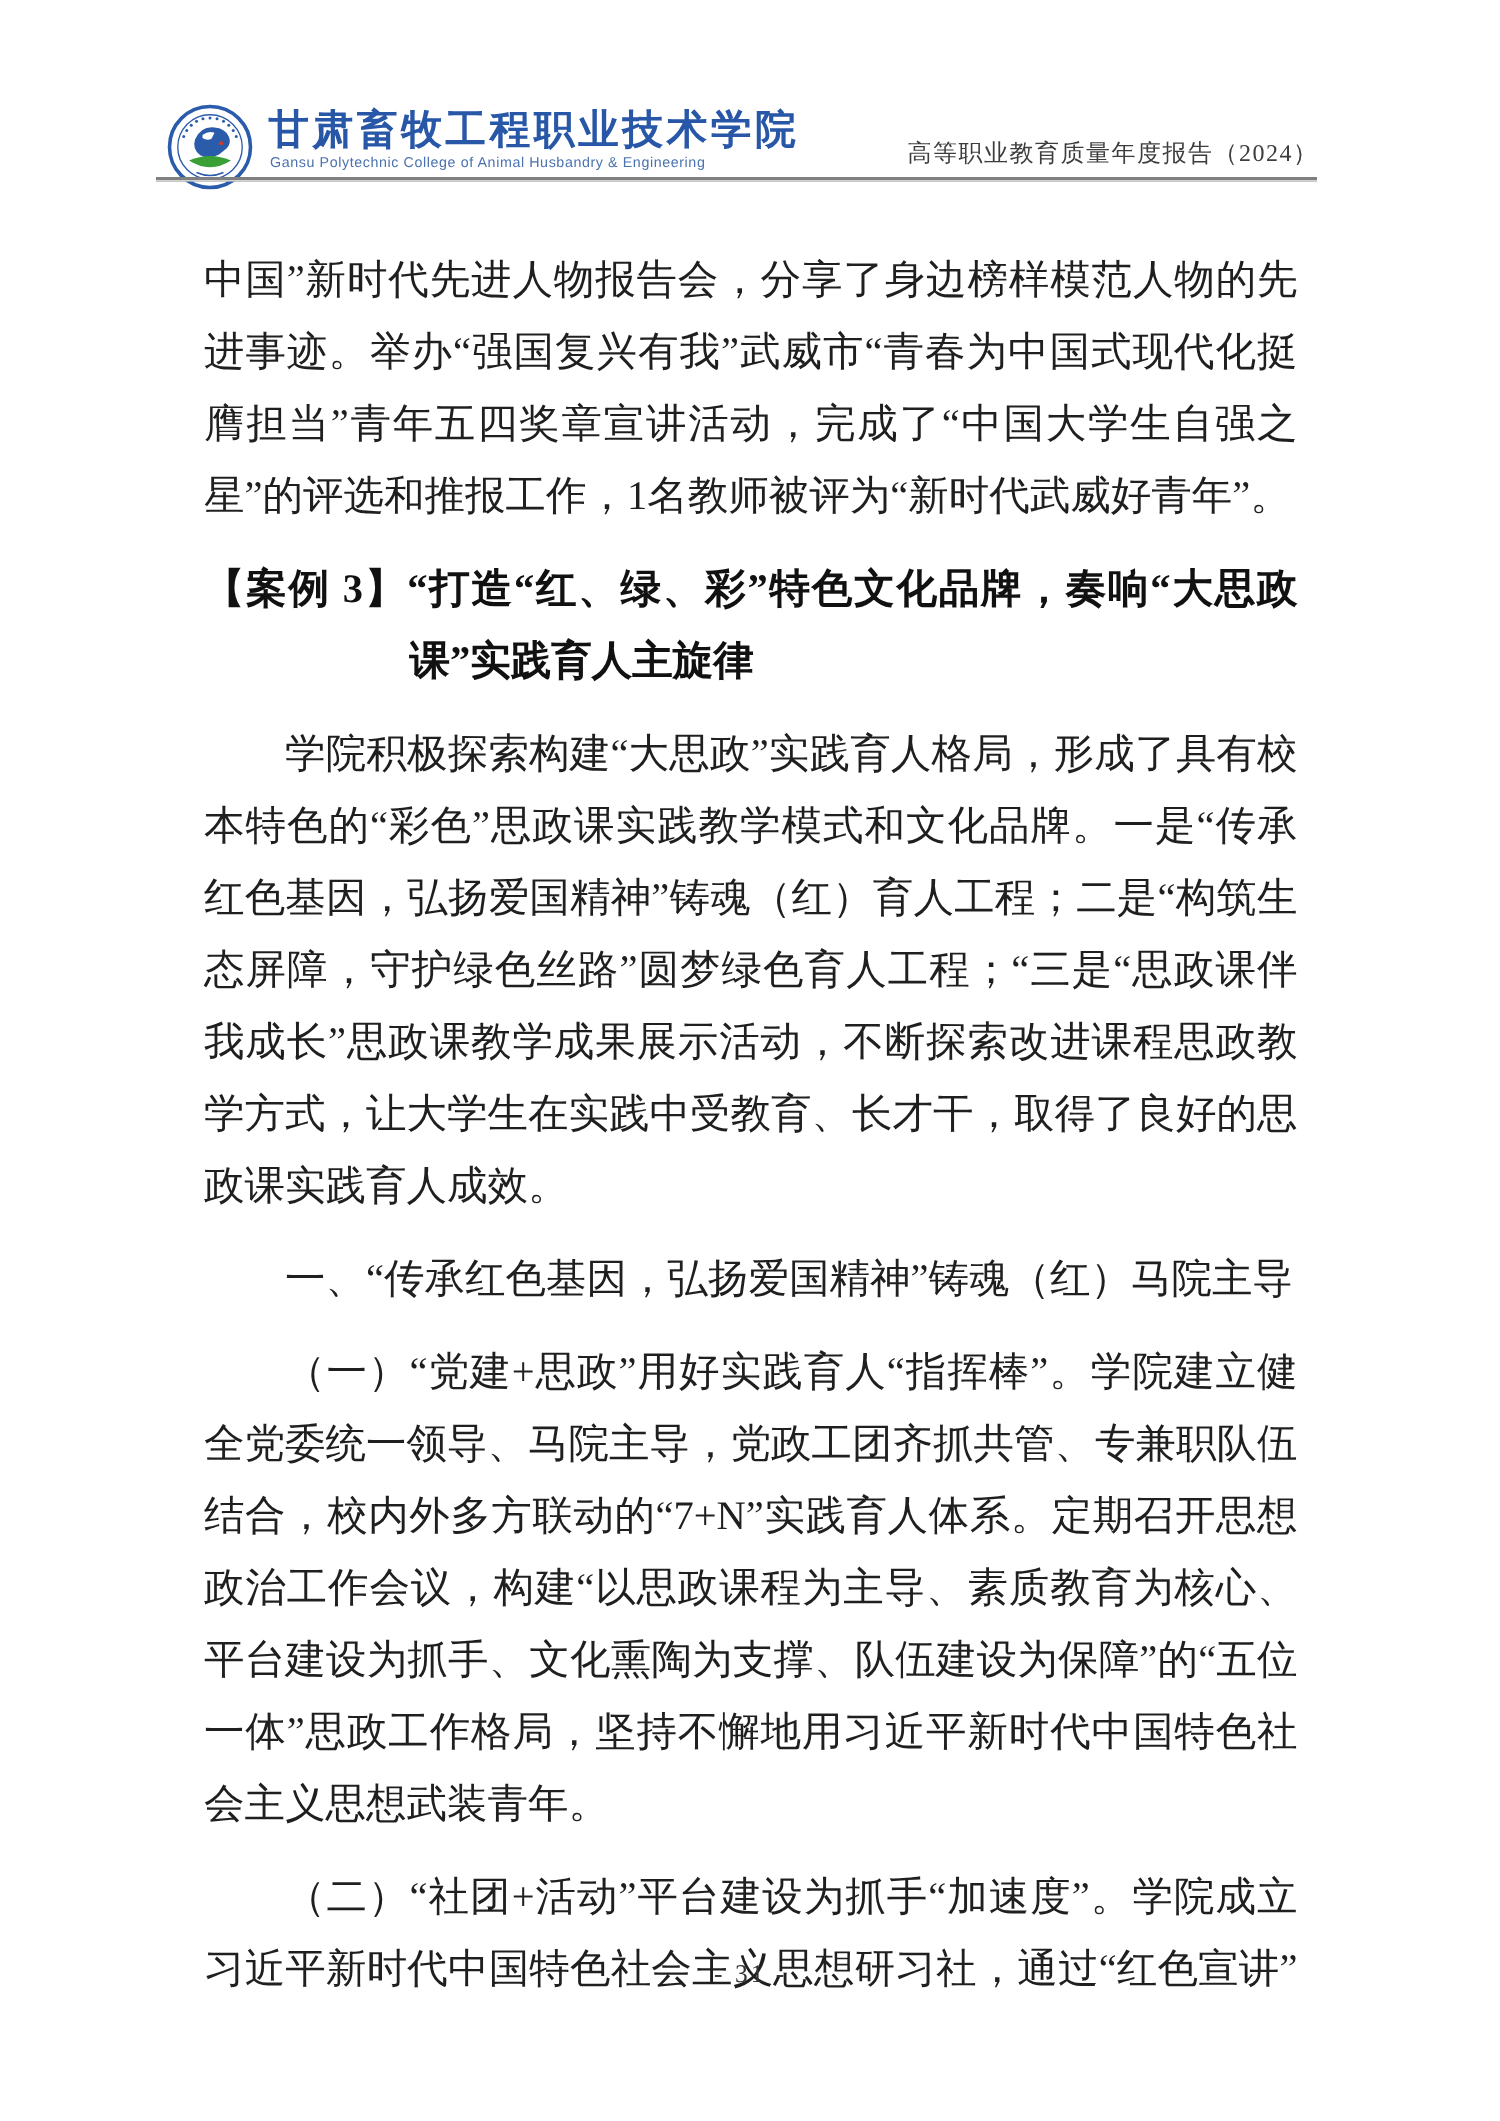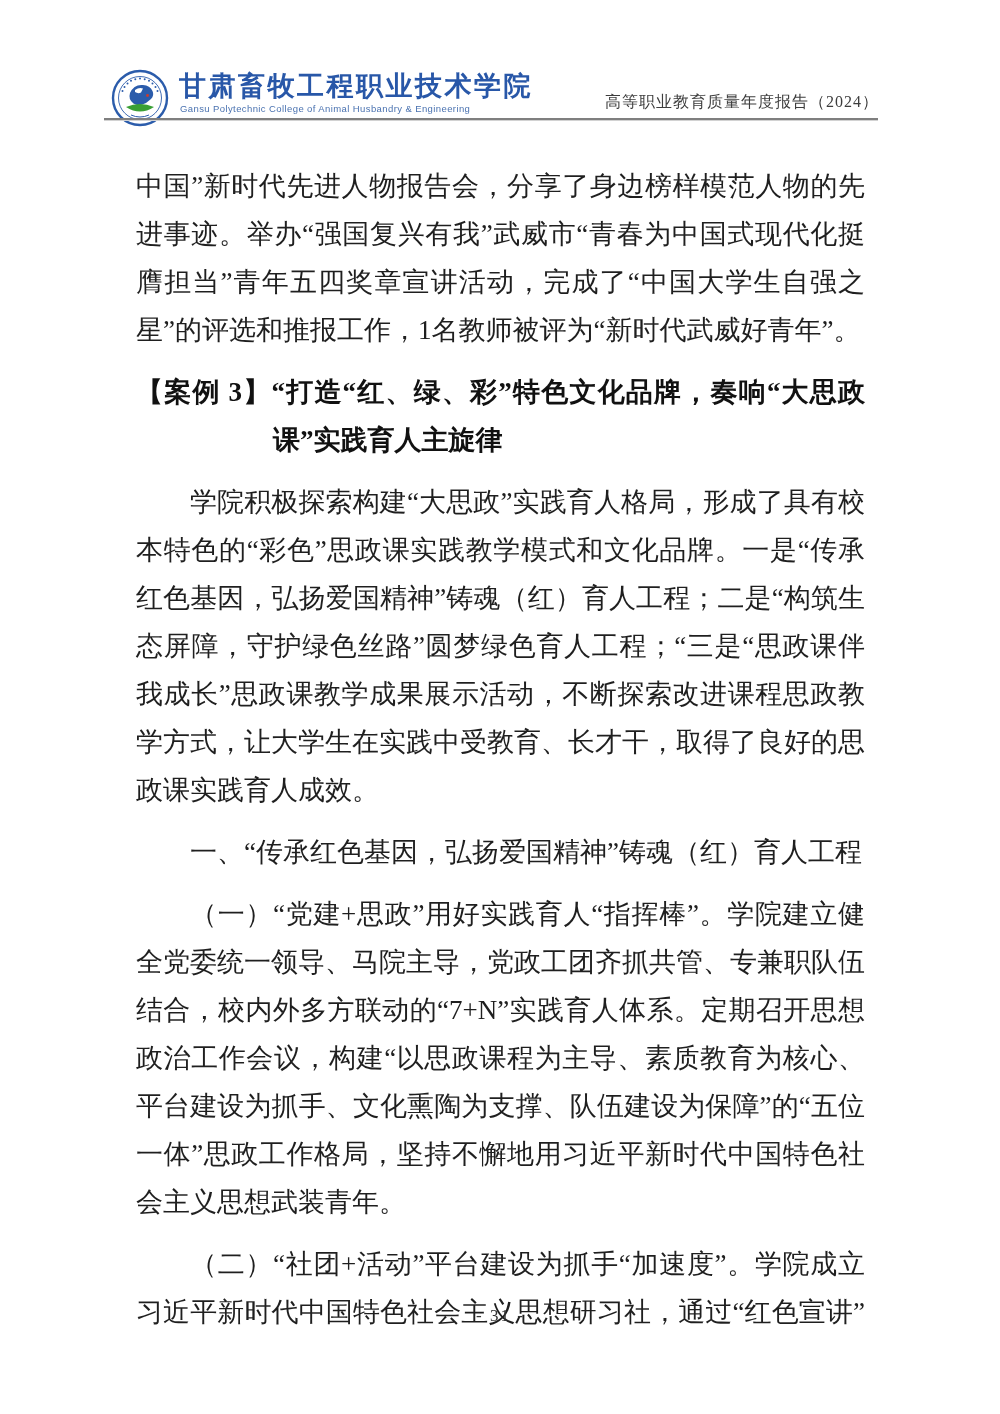--- a/index.html
+++ b/index.html
@@ -134,21 +134,21 @@
 
   <div class="college-name-zh">甘肃畜牧工程职业技术学院</div>
   <div class="college-name-en">Gansu Polytechnic College of Animal Husbandry &amp; Engineering</div>
   <div class="report-title">高等职业教育质量年度报告（2024）</div>
   <div class="header-divider"></div>
 
   <main class="doc-body">
     <p class="noindent">中国”新时代先进人物报告会，分享了身边榜样模范人物的先进事迹。举办“强国复兴有我”武威市“青春为中国式现代化挺膺担当”青年五四奖章宣讲活动，完成了“中国大学生自强之星”的评选和推报工作，1名教师被评为“新时代武威好青年”。</p>
     <h2 class="case-heading">【案例 3】“打造“红、绿、彩”特色文化品牌，奏响“大思政课”实践育人主旋律</h2>
     <p class="indent">学院积极探索构建“大思政”实践育人格局，形成了具有校本特色的“彩色”思政课实践教学模式和文化品牌。一是“传承红色基因，弘扬爱国精神”铸魂（红）育人工程；二是“构筑生态屏障，守护绿色丝路”圆梦绿色育人工程；“三是“思政课伴我成长”思政课教学成果展示活动，不断探索改进课程思政教学方式，让大学生在实践中受教育、长才干，取得了良好的思政课实践育人成效。</p>
-    <p class="indent">一、“传承红色基因，弘扬爱国精神”铸魂（红）育人工程</p>
+    <p class="indent">一、“传承红色基因，弘扬爱国精神”铸魂（红）马院主导</p>
     <p class="indent">（一）“党建+思政”用好实践育人“指挥棒”。学院建立健全党委统一领导、马院主导，党政工团齐抓共管、专兼职队伍结合，校内外多方联动的“7+N”实践育人体系。定期召开思想政治工作会议，构建“以思政课程为主导、素质教育为核心、平台建设为抓手、文化熏陶为支撑、队伍建设为保障”的“五位一体”思政工作格局，坚持不懈地用习近平新时代中国特色社会主义思想武装青年。</p>
     <p class="indent">（二）“社团+活动”平台建设为抓手“加速度”。学院成立习近平新时代中国特色社会主义思想研习社，通过“红色宣讲”“红</p>
   </main>
 
   <div class="doc-footer">
     <span>- 31 -</span>
   </div>
 
 </div>
 

